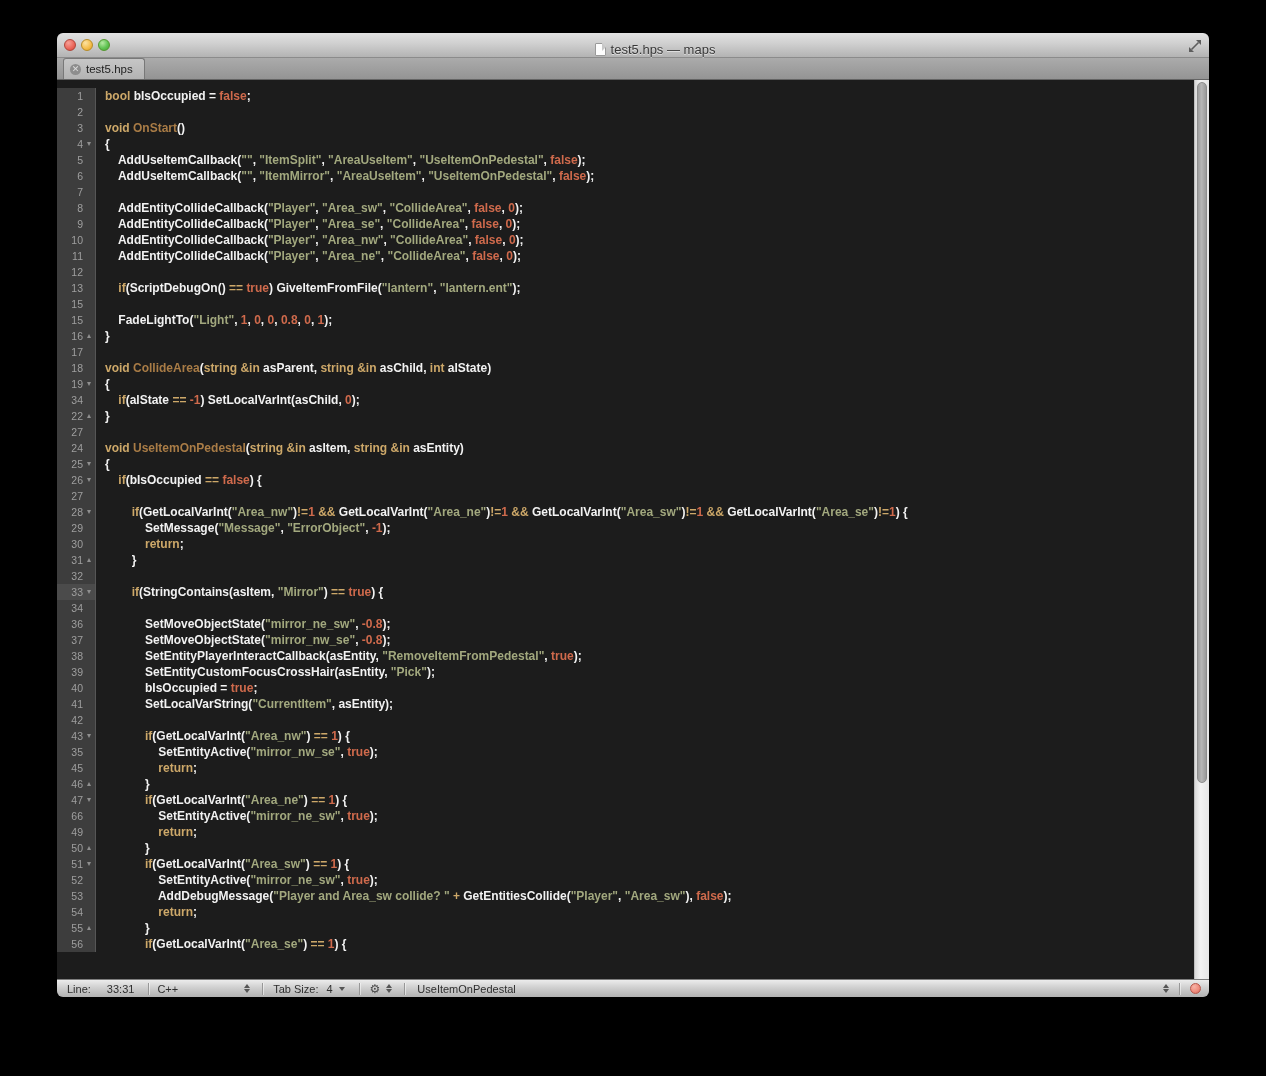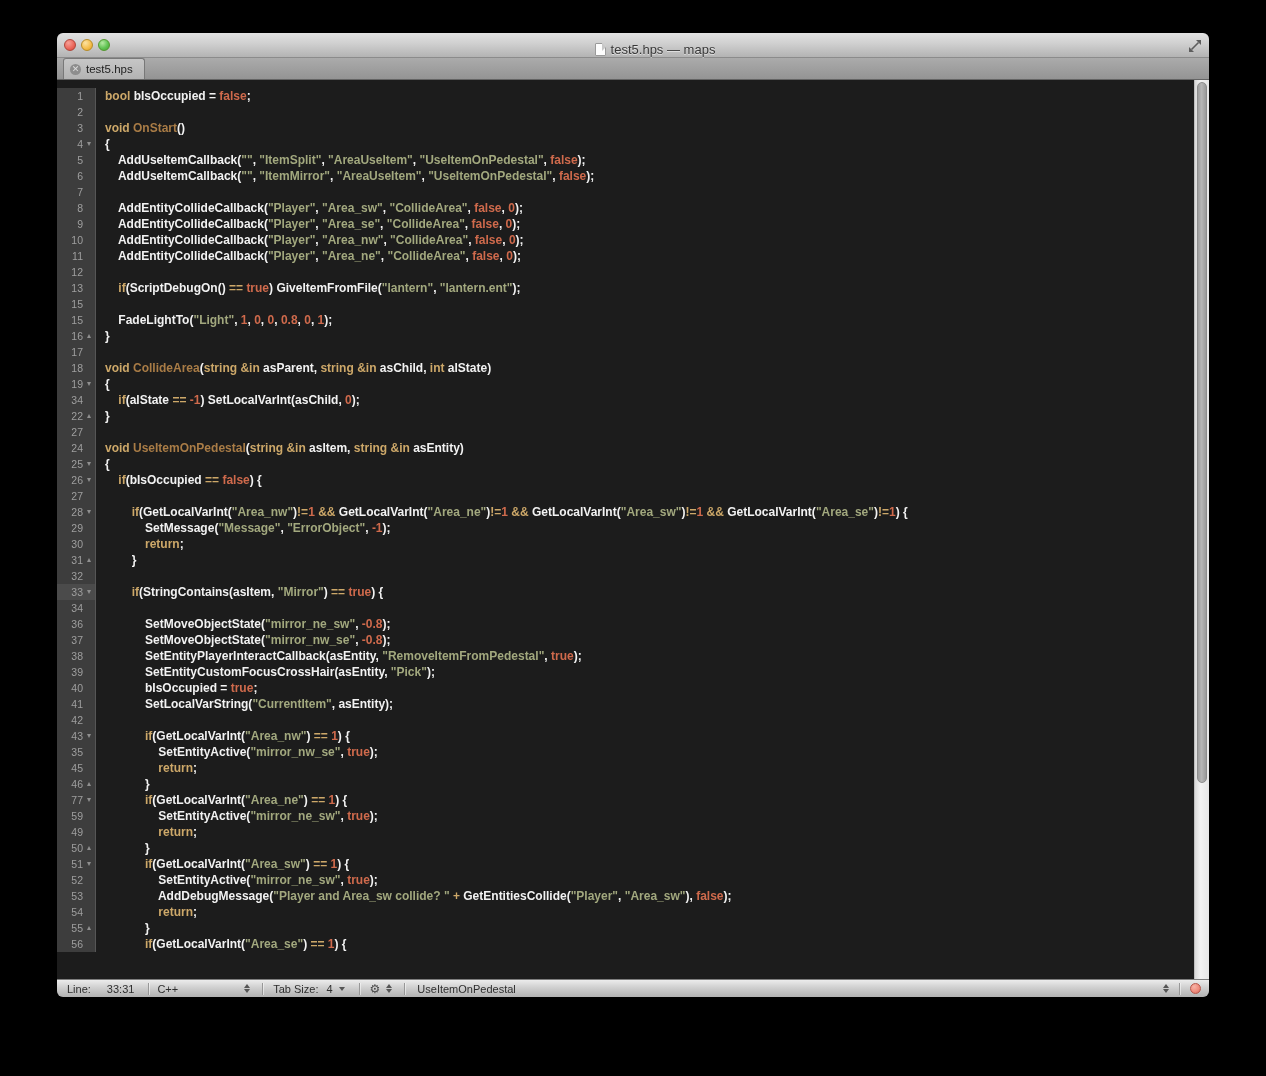--- a/index.html
+++ b/index.html
@@ -416,28 +416,28 @@
         </div>
         <div class="line">
           <div class="gut">
             <span class="num">46</span>
             <span class="fold">▴</span>
           </div>
           <div class="codeln"><span class="tk-p">            }</span></div>
         </div>
         <div class="line">
           <div class="gut">
-            <span class="num">77</span>
+            <span class="num">47</span>
             <span class="fold">▾</span>
           </div>
           <div class="codeln"><span class="tk-p">            </span><span class="tk-k">if</span><span class="tk-p">(GetLocalVarInt(</span><span class="tk-s">"Area_ne"</span><span class="tk-p">) </span><span class="tk-k">==</span><span class="tk-p"> </span><span class="tk-c">1</span><span class="tk-p">) {</span></div>
         </div>
         <div class="line">
           <div class="gut">
-            <span class="num">59</span>
+            <span class="num">66</span>
             <span class="fold"></span>
           </div>
           <div class="codeln"><span class="tk-p">                SetEntityActive(</span><span class="tk-s">"mirror_ne_sw"</span><span class="tk-p">, </span><span class="tk-c">true</span><span class="tk-p">);</span></div>
         </div>
         <div class="line">
           <div class="gut">
             <span class="num">49</span>
             <span class="fold"></span>
           </div>
           <div class="codeln"><span class="tk-p">                </span><span class="tk-k">return</span><span class="tk-p">;</span></div>

